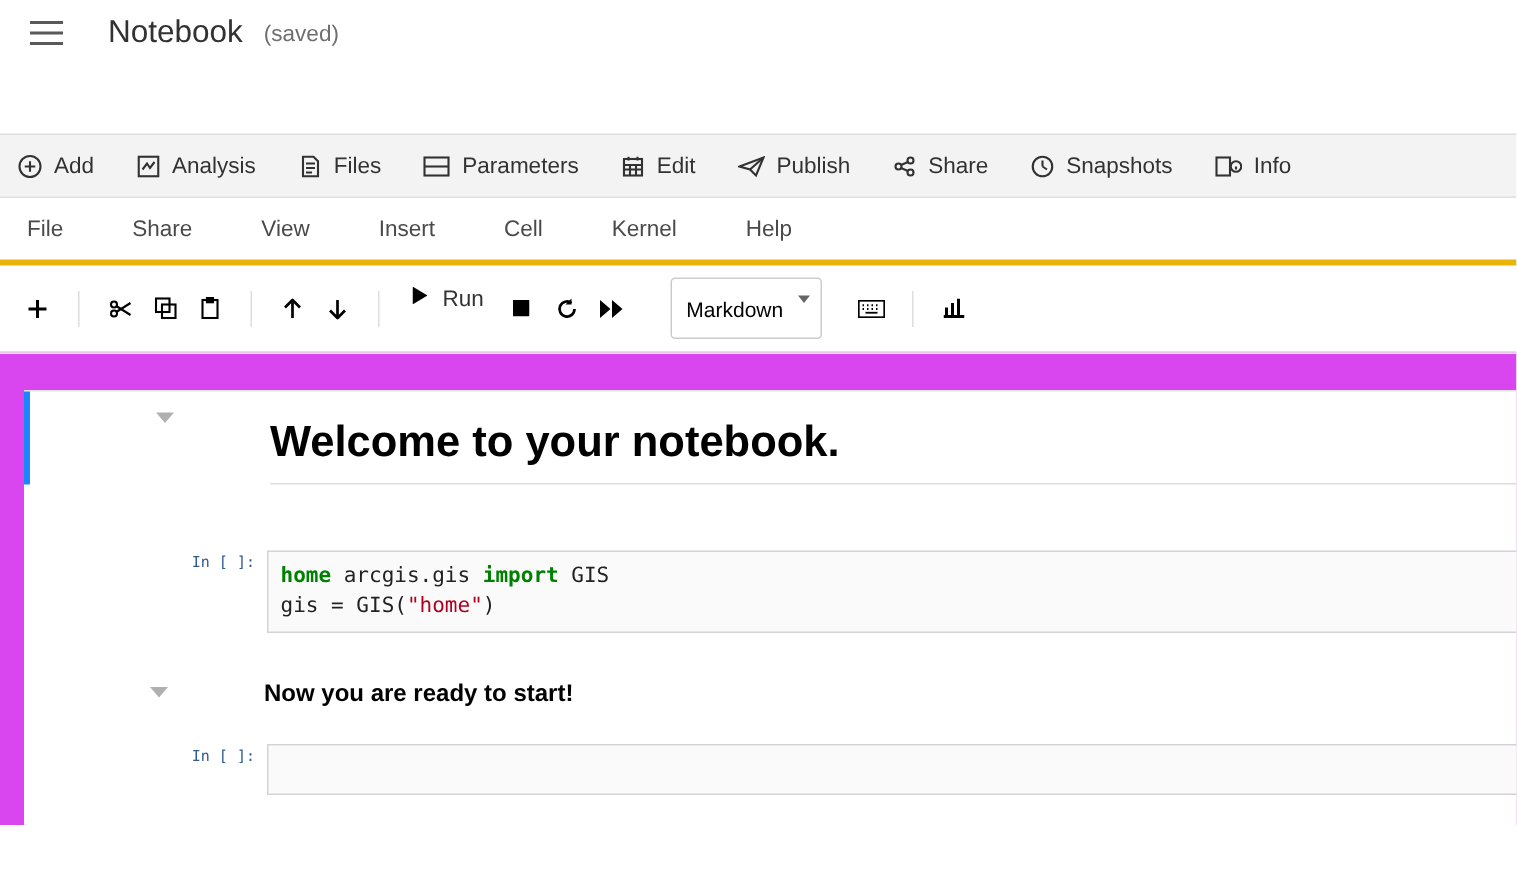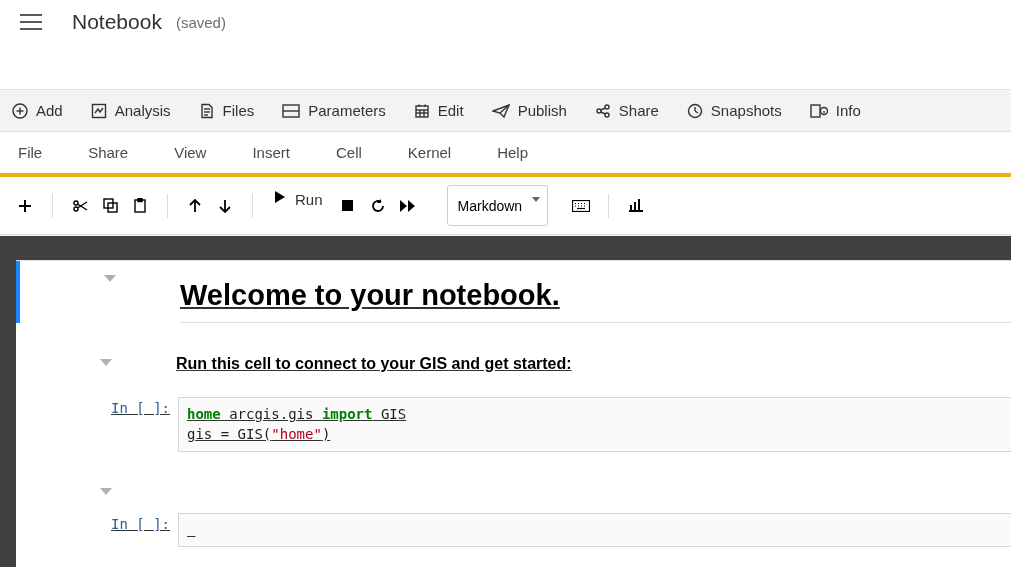--- a/index.html
+++ b/index.html
@@ -24,27 +24,27 @@
   
   .toolbar { display: flex; align-items: center; padding: 8px 10px; border-bottom: 1px solid #e0e0e0; gap: 0; }
   .tb-sep { width: 1px; height: 24px; background: #ddd; margin: 0 12px; }
   .tb-btn { display: flex; align-items: center; justify-content: center; min-width: 30px; height: 30px; cursor: pointer; color: #333; padding: 0 6px; }
   .tb-run { display: flex; gap: 10px; cursor: pointer; padding: 0 10px; height: 30px; font-size: 15px; }
   .cell-type-select { margin-left: 12px; height: 41px; border: 1px solid #ccc; border-radius: 3px; padding: 0 24px 0 10px; font-size: 14px; background: #fff; appearance: none; position: relative; }
   .select-wrap { position: relative; display: inline-flex; align-items: center; margin-left: 12px; }
   .select-wrap::after { content: ""; position: absolute; right: 8px; top: 12px; border-left: 4px solid transparent; border-right: 4px solid transparent; border-top: 5px solid #666; pointer-events: none; }
 
   
-  .notebook-area { background: #404040; padding-top: 6px; border-top: 1px solid #efefef; text-decoration: underline; }
+  .notebook-area { background: #d946ef; padding-top: 6px; border-top: 1px solid #efefef; }
   .notebook-inner { background: #fff; margin-left: 16px; margin-top: 18px; padding-bottom: 20px; border-top: 1px solid #e0e0e0; }
   .cell { display: flex; align-items: flex-start; }
   .cell-selected { border-left: 4px solid #1c86ff; }
   .collapse-toggle { width: 60px; display: flex; justify-content: center; padding-top: 14px; }
   .collapse-triangle { width: 0; height: 0; border-left: 6px solid transparent; border-right: 6px solid transparent; border-top: 7px solid #b0b0b0; cursor: pointer; }
-  .prompt-col { width: 80px; text-align: right; padding-right: 8px; font-family: "Menlo","Consolas",monospace; font-size: 14px; color: #2f5b8f; padding-top: 3px; }
+  .prompt-col { width: 80px; text-align: right; padding-right: 8px; font-family: "Menlo","Consolas",monospace; font-size: 10px; color: #2f5b8f; padding-top: 3px; }
   .cell-content { flex: 1; }
   .md-cell h1 { font-size: 29px; font-weight: 700; color: #000; padding: 18px 0 10px 0; border-bottom: 1px solid #ddd; }
   .md-cell h3 { font-size: 16px; font-weight: 700; color: #000; padding: 6px 0; }
   .code-input { border: 1px solid #d4d4d4; border-right: none; background: #fafafa; font-family: "Menlo","Consolas",monospace; font-size: 14px; padding: 6px 8px; line-height: 1.45; white-space: pre; min-height: 30px; }
   .cell-spacer { height: 26px; }
   .kw-green { color: #008000; font-weight: 700; }
   .str-red { color: #b00020; }
   .plain { color: #222; }
   
 </style>
@@ -256,30 +256,20 @@
           <div class="collapse-triangle"></div>
         </div>
       <div class="prompt-col" style="width:40px"></div>
       <div class="cell-content md-cell">
         <h1>Welcome to your notebook.</h1>
       </div>
     </div>
 
     <div class="cell-spacer"></div>
 
-    <div class="cell">
-      <div style="width:60px"></div>
-      <div class="collapse-toggle" style="padding-top:10px">
-          <div class="collapse-triangle"></div>
-        </div>
-      <div class="prompt-col" style="width:40px"></div>
-      <div class="cell-content md-cell">
-        <h3>Run this cell to connect to your GIS and get started:</h3>
-      </div>
-    </div>
 
     <div style="height:18px"></div>
 
     <div class="cell">
       <div style="width:60px"></div>
       <div style="width:22px"></div>
       <div class="prompt-col">In [ ]:</div>
       <div class="cell-content">
         <div class="code-input"><span class="kw-green">home</span><span class="plain"> arcgis.gis </span><span class="kw-green">import</span><span class="plain"> GIS</span>
 <span class="plain">gis = GIS(</span><span class="str-red">"home"</span><span class="plain">)</span></div>
@@ -287,20 +277,23 @@
     </div>
 
     <div class="cell-spacer"></div>
 
     <div class="cell">
       <div style="width:60px"></div>
       <div class="collapse-toggle" style="padding-top:10px">
           <div class="collapse-triangle"></div>
         </div>
       <div class="prompt-col" style="width:40px"></div>
+      <div class="cell-content md-cell">
+        <h3>Now you are ready to start!</h3>
+      </div>
     </div>
 
     <div style="height:18px"></div>
 
     <div class="cell">
       <div style="width:60px"></div>
       <div style="width:22px"></div>
       <div class="prompt-col">In [ ]:</div>
       <div class="cell-content">
         <div class="code-input"> </div>

